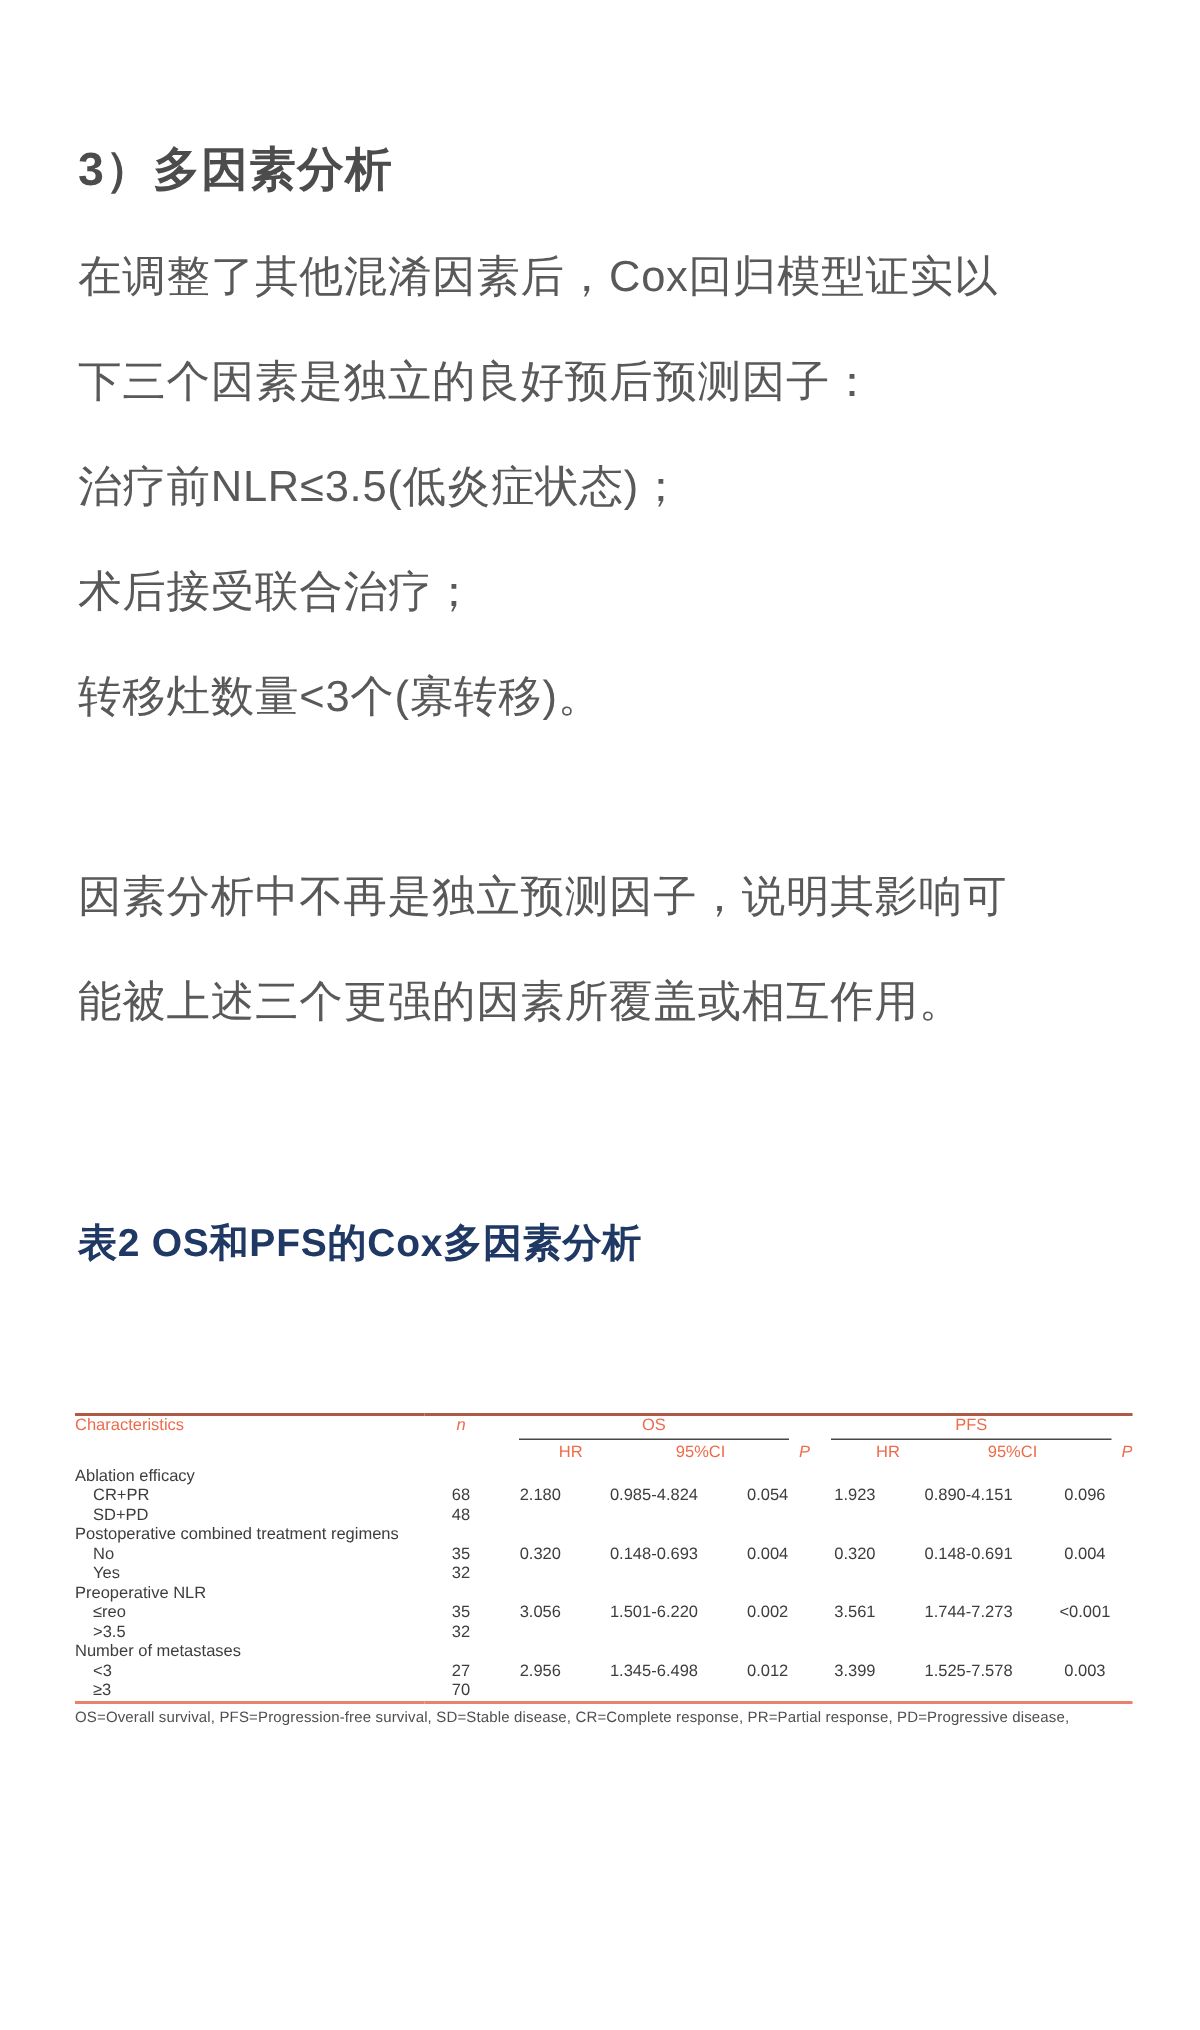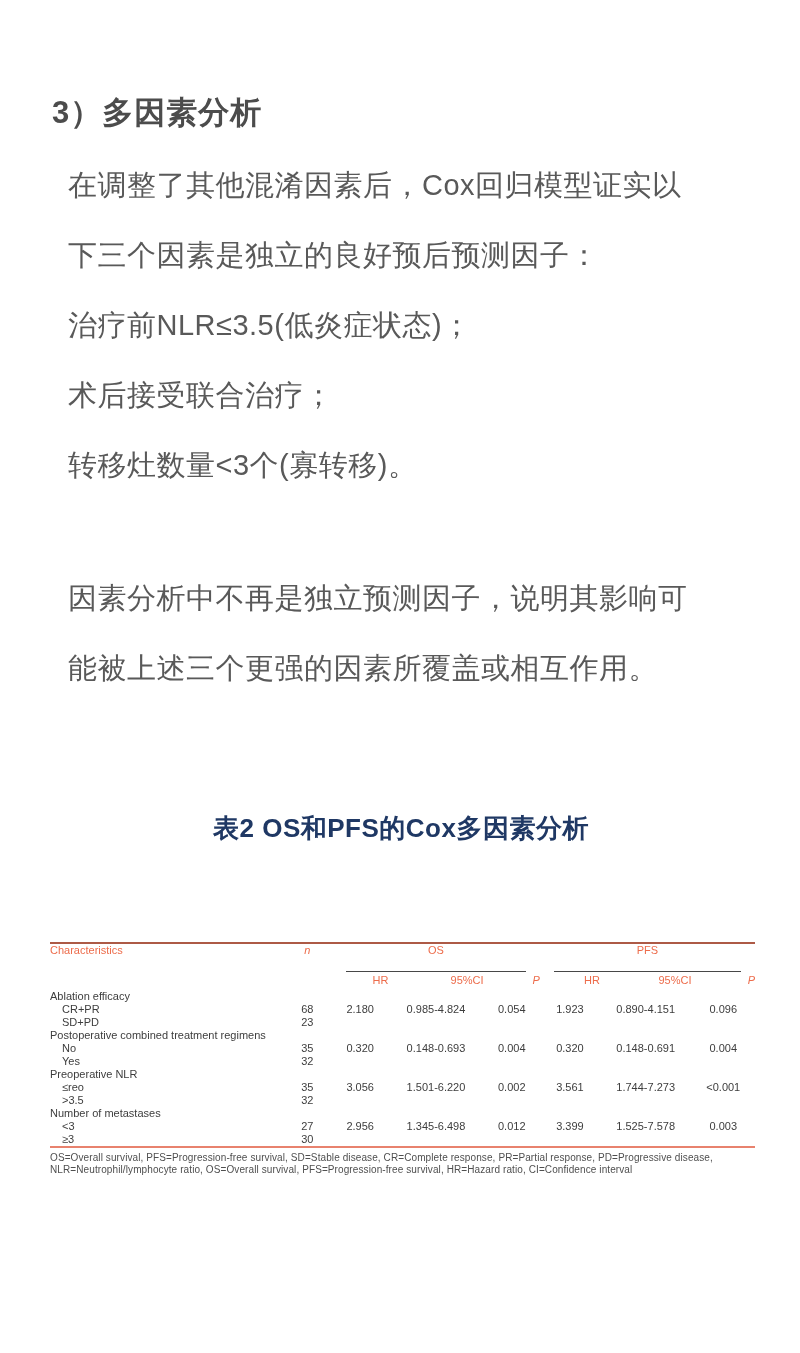--- a/index.html
+++ b/index.html
@@ -16,33 +16,32 @@
 
   
   .heading {
     margin: 96px 0 0 0;
     font-size: 31px;
     line-height: 34px;
     font-weight: bold;
     color: #4c4c4c;
     letter-spacing: 1px;
   }
-  .para { margin-top: 20px; margin-left: 16px; }
+  .para { margin-top: 20px; }
   .para .line {
     font-size: 29px;
     line-height: 70px;
     color: #595959;
     letter-spacing: 0.5px;
     white-space: nowrap;
   }
   .para2 { margin-top: 63px; }
 
   .table-title {
     margin-top: 110px;
-    text-align: center;
     font-size: 26px;
     line-height: 30px;
     font-weight: bold;
     color: #1f3864;
     letter-spacing: 0.5px;
   }
 
   
   .table-wrap { margin-top: 99px; padding: 0 45px 0 50px; }
   table.cox {
@@ -61,21 +60,21 @@
     overflow: hidden;
     white-space: nowrap;
   }
   thead th { color: #ed6c4b; font-weight: bold; }
   th.char { text-align: left; vertical-align: top; padding-top: 3px; line-height: 15px; }
   th.ncol { text-align: center; vertical-align: top; font-style: italic; padding-top: 3px; line-height: 15px; }
   th.grp  { text-align: center; padding-top: 3px; }
   th.grp .grp-inner {
     display: block;
     border-bottom: 1.5px solid #474747;
-    padding-bottom: 14px;
+    padding-bottom: 2px;
     margin: 0 14px;
     line-height: 13px;
   }
   tr.subhead th { text-align: right; line-height: 16px; padding-bottom: 2px; }
   tr.subhead th.pcol { font-style: italic; }
   tbody td { text-align: center; }
   tbody td:first-child { text-align: left; margin-left: 28px; }
   tbody td.indent { padding-left: 12px; }
 
   .footnote {
@@ -160,21 +159,21 @@
           <td>68</td>
           <td>2.180</td>
           <td>0.985-4.824</td>
           <td>0.054</td>
           <td>1.923</td>
           <td>0.890-4.151</td>
           <td>0.096</td>
         </tr>
         <tr>
           <td class="indent">SD+PD</td>
-          <td>23</td>
+          <td>48</td>
           <td></td>
           <td></td>
           <td></td>
           <td></td>
           <td></td>
           <td></td>
         </tr>
         <tr>
           <td>Postoperative combined treatment regimens</td>
           <td></td>
@@ -250,28 +249,27 @@
           <td>27</td>
           <td>2.956</td>
           <td>1.345-6.498</td>
           <td>0.012</td>
           <td>3.399</td>
           <td>1.525-7.578</td>
           <td>0.003</td>
         </tr>
         <tr>
           <td class="indent">≥3</td>
-          <td>30</td>
+          <td>70</td>
           <td></td>
           <td></td>
           <td></td>
           <td></td>
           <td></td>
           <td></td>
         </tr>
       </tbody>
   </table>
 </div>
 
 <div class="footnote">
   <div class="fline">OS=Overall survival, PFS=Progression-free survival, SD=Stable disease, CR=Complete response, PR=Partial response, PD=Progressive disease,</div>
-  <div class="fline">NLR=Neutrophil/lymphocyte ratio, OS=Overall survival, PFS=Progression-free survival, HR=Hazard ratio, CI=Confidence interval</div>
 </div>
 
 </body></html>

